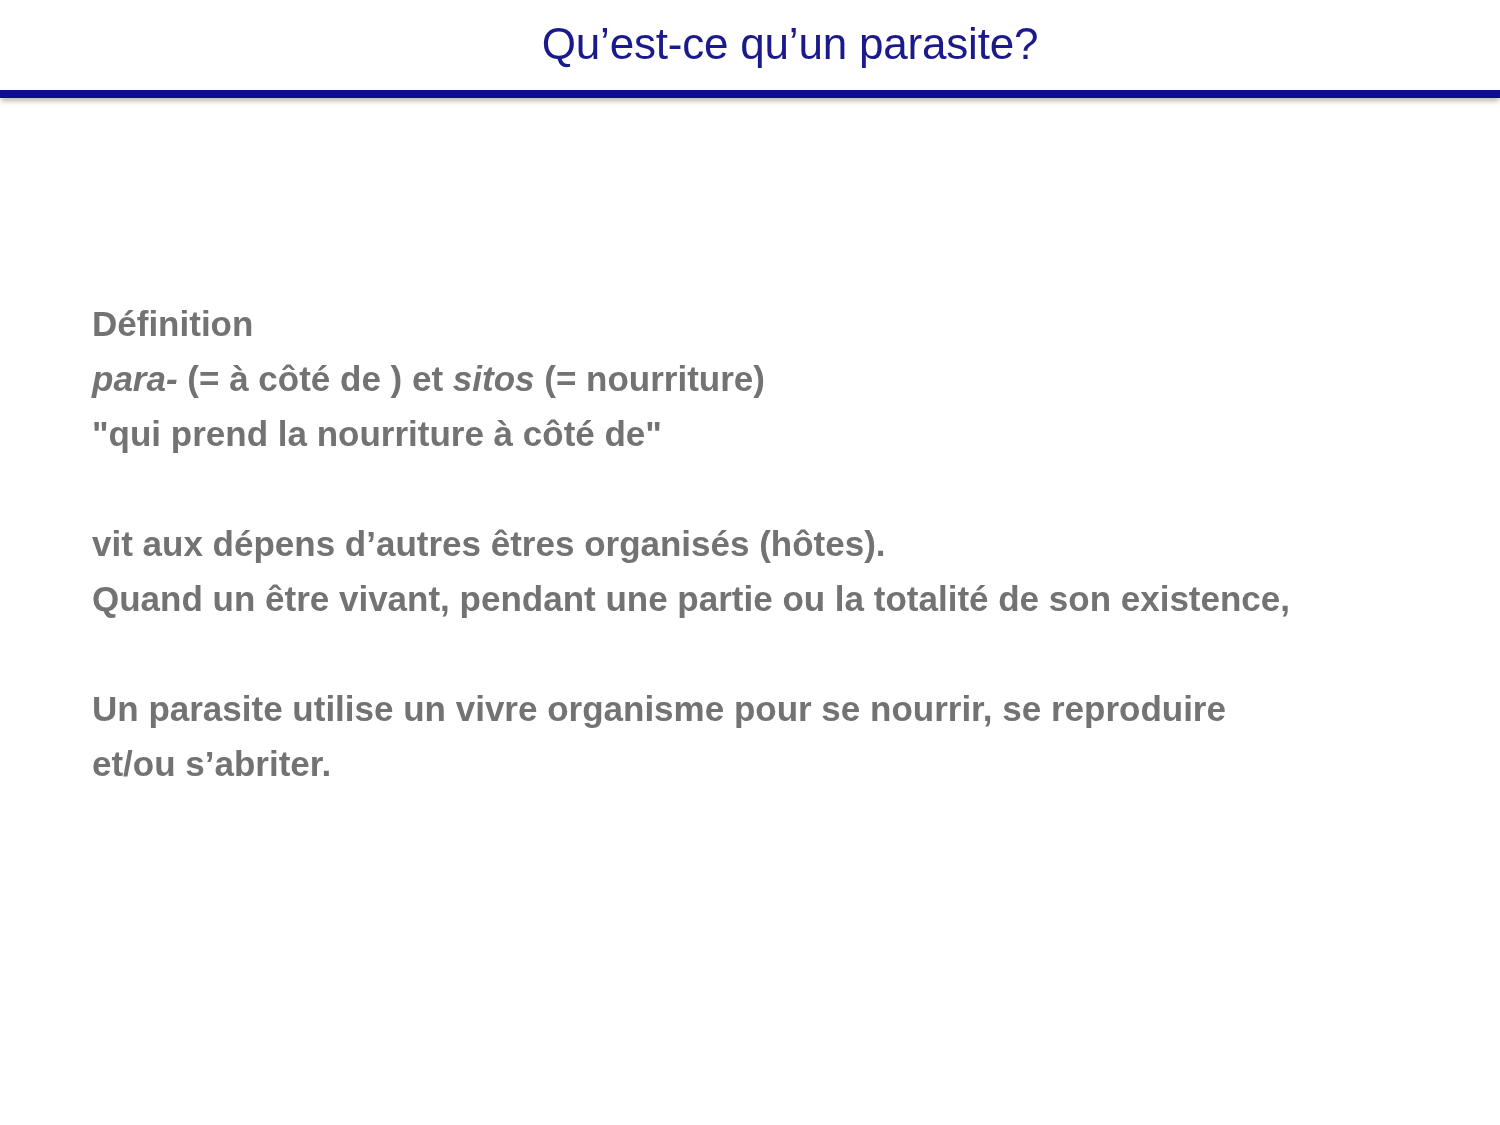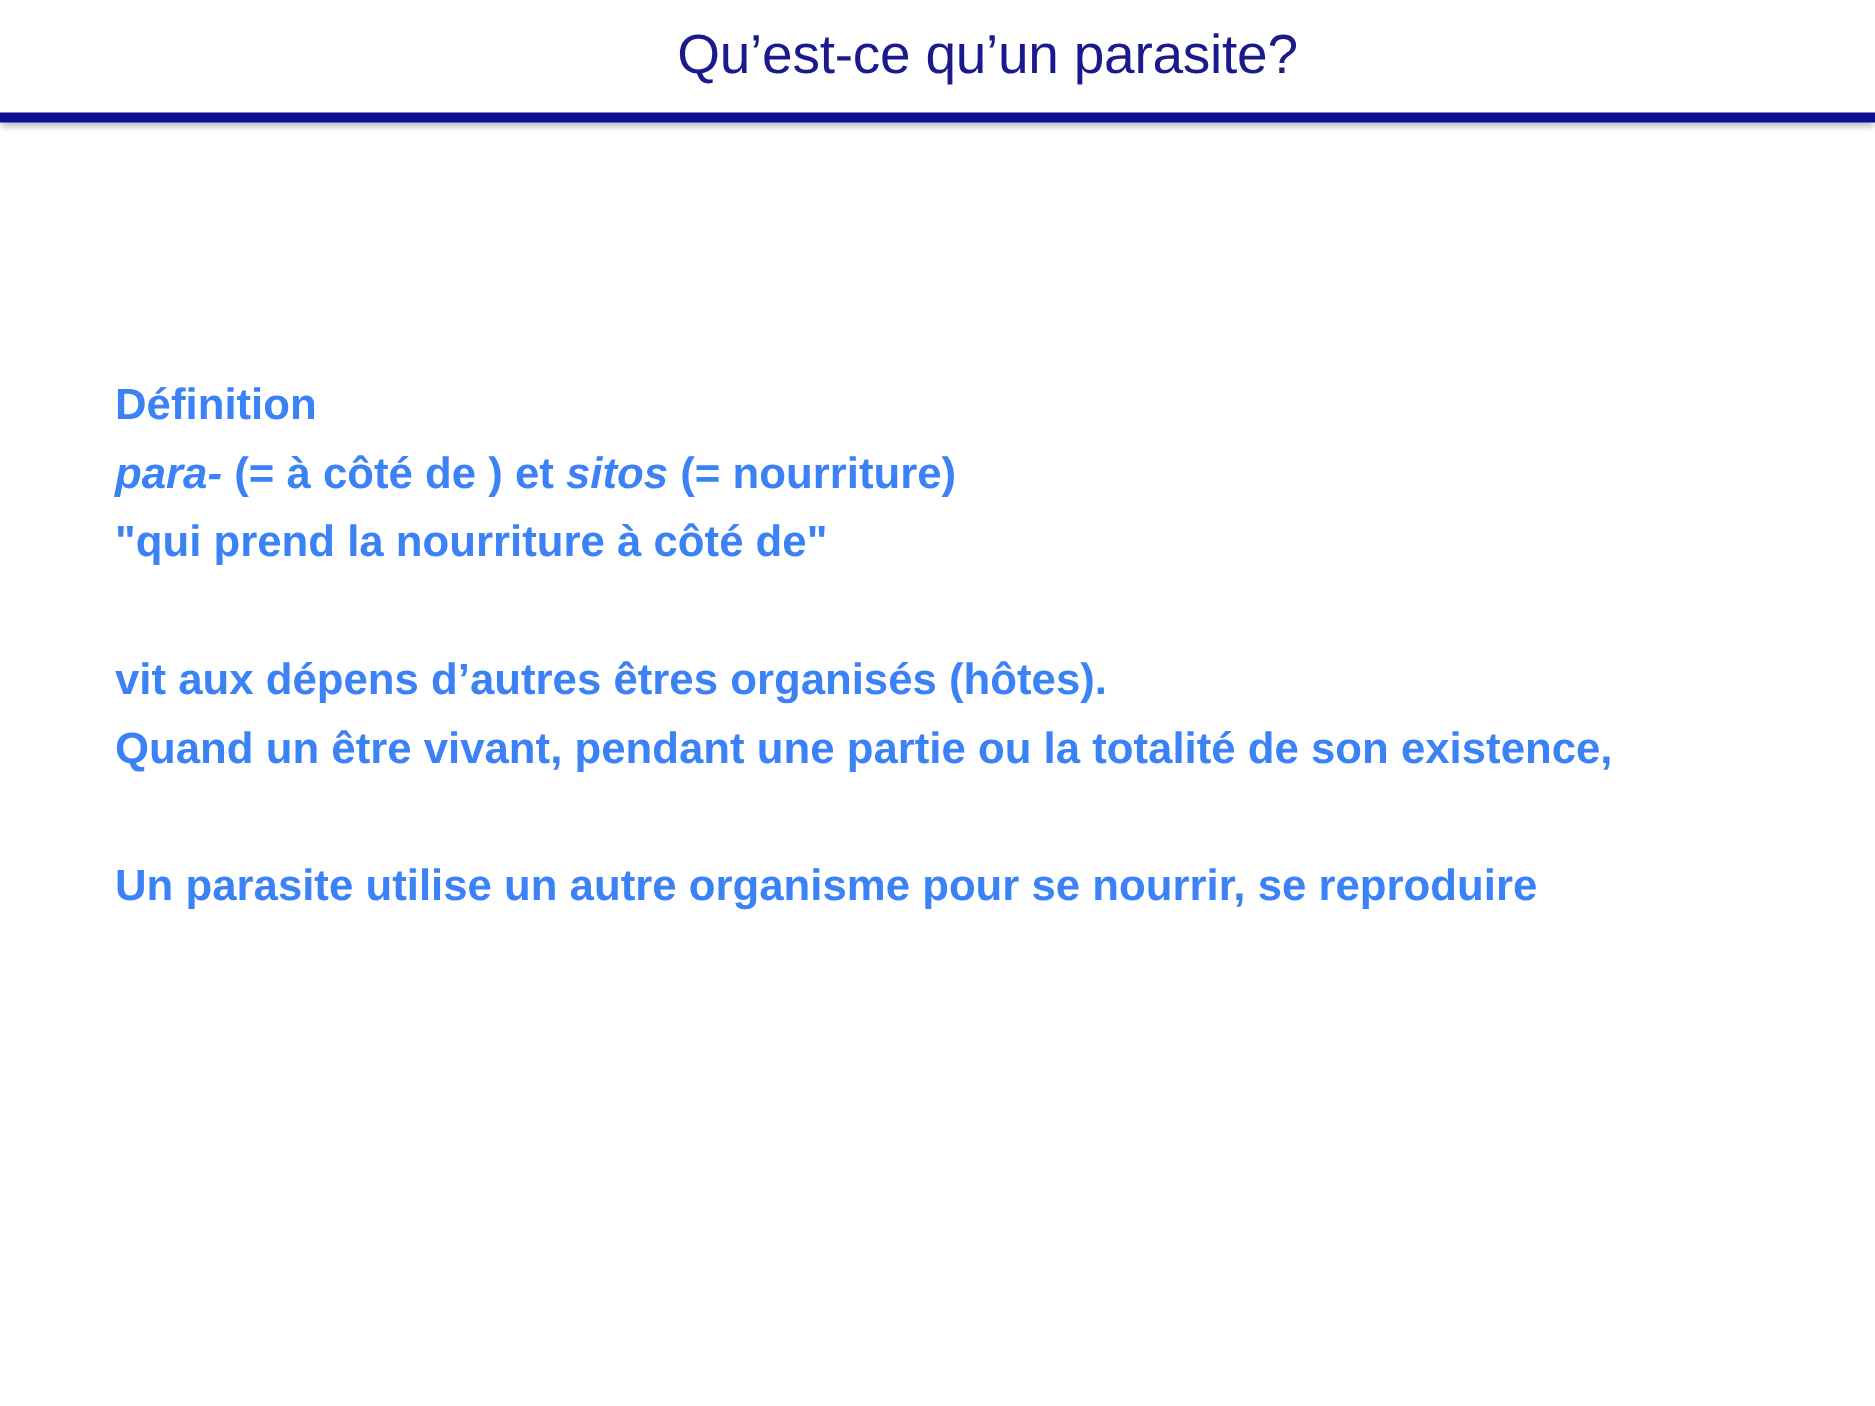--- a/index.html
+++ b/index.html
@@ -57,21 +57,21 @@
   .body-area {
     position: absolute;
     left: 92px;
     top: 296px;
     width: 1340px;
   }
 
   .body-block {
     font-size: 35px;
     line-height: 55px;
-    color: #3b82f6;
+    color: #737373;
     font-weight: 400;
   }
 
   .def-heading {
     font-weight: bold;
     margin: 0 0 0 0;
     font-size: 35px;
     line-height: 55px;
   }
 
@@ -112,21 +112,22 @@
 
       <div class="para indented">"qui prend la nourriture à côté de"</div>
 
       <div class="spacer"></div>
 
       <div class="para indented">vit aux dépens d’autres êtres organisés (hôtes).</div>
       <div class="para indented">Quand un être vivant, pendant une partie ou la totalité de son existence,</div>
 
       <div class="spacer"></div>
 
-      <div class="para indented">Un parasite utilise un autre organisme pour se nourrir, se reproduire</div>
+      <div class="para indented">Un parasite utilise un vivre organisme pour se nourrir, se reproduire</div>
+      <div class="para indented">et/ou s’abriter.</div>
 
       <div class="spacer"></div>
 
 
     </div>
   </div>
 
 </div>
 
 </body></html>

